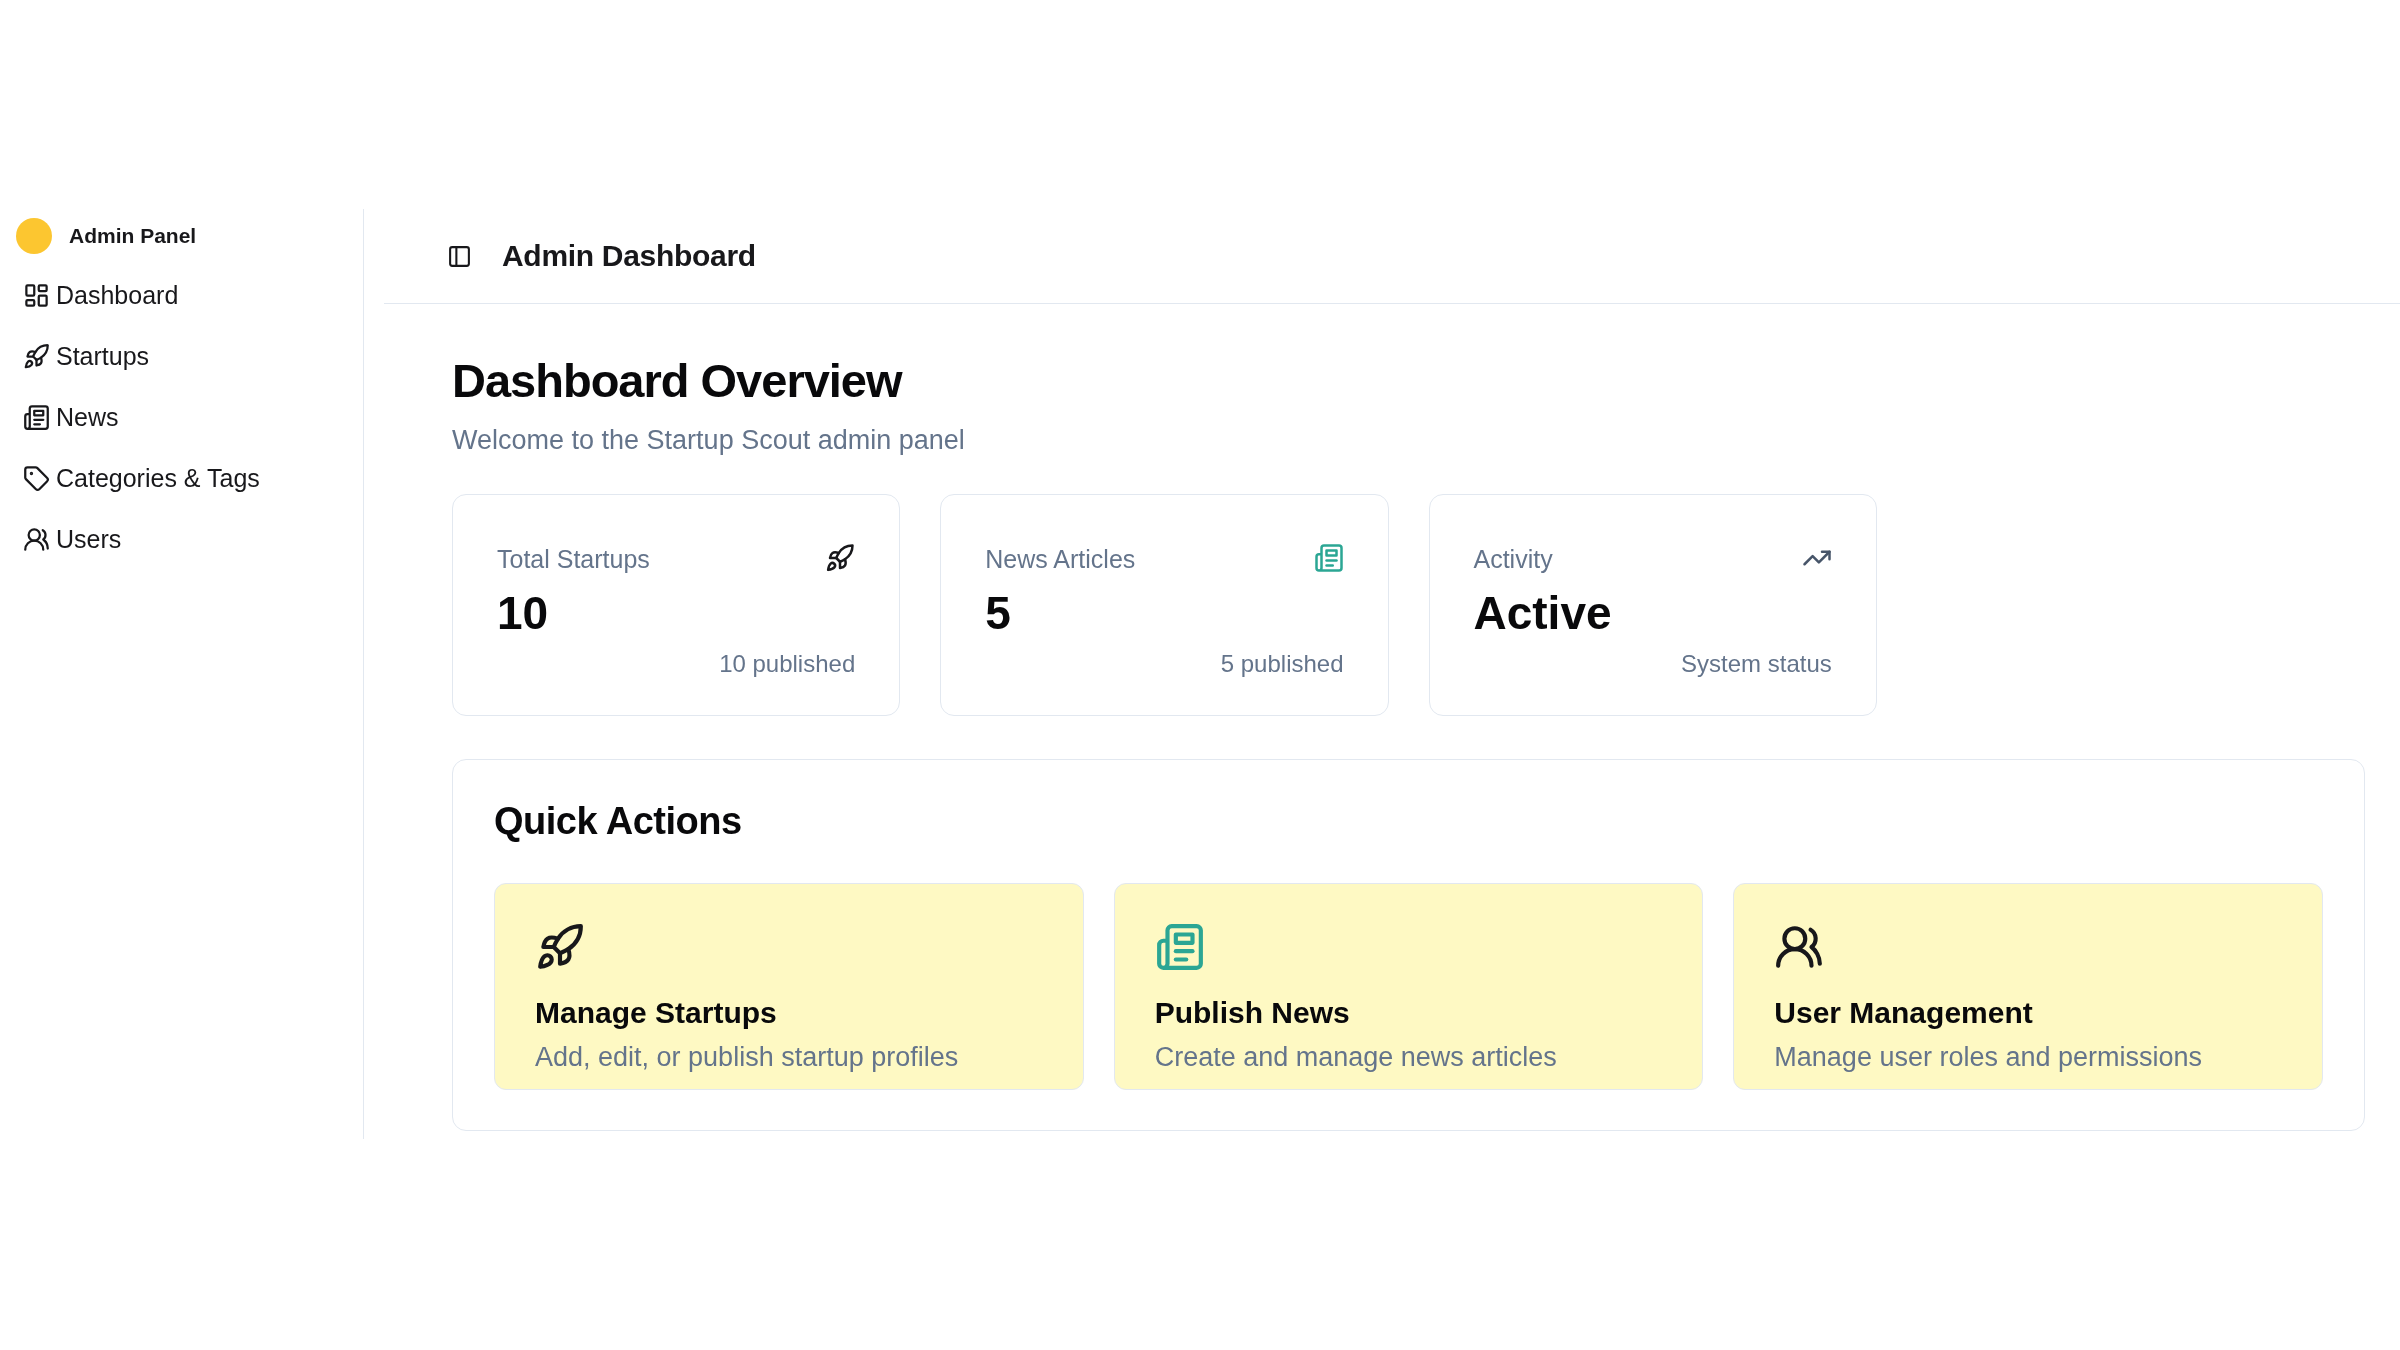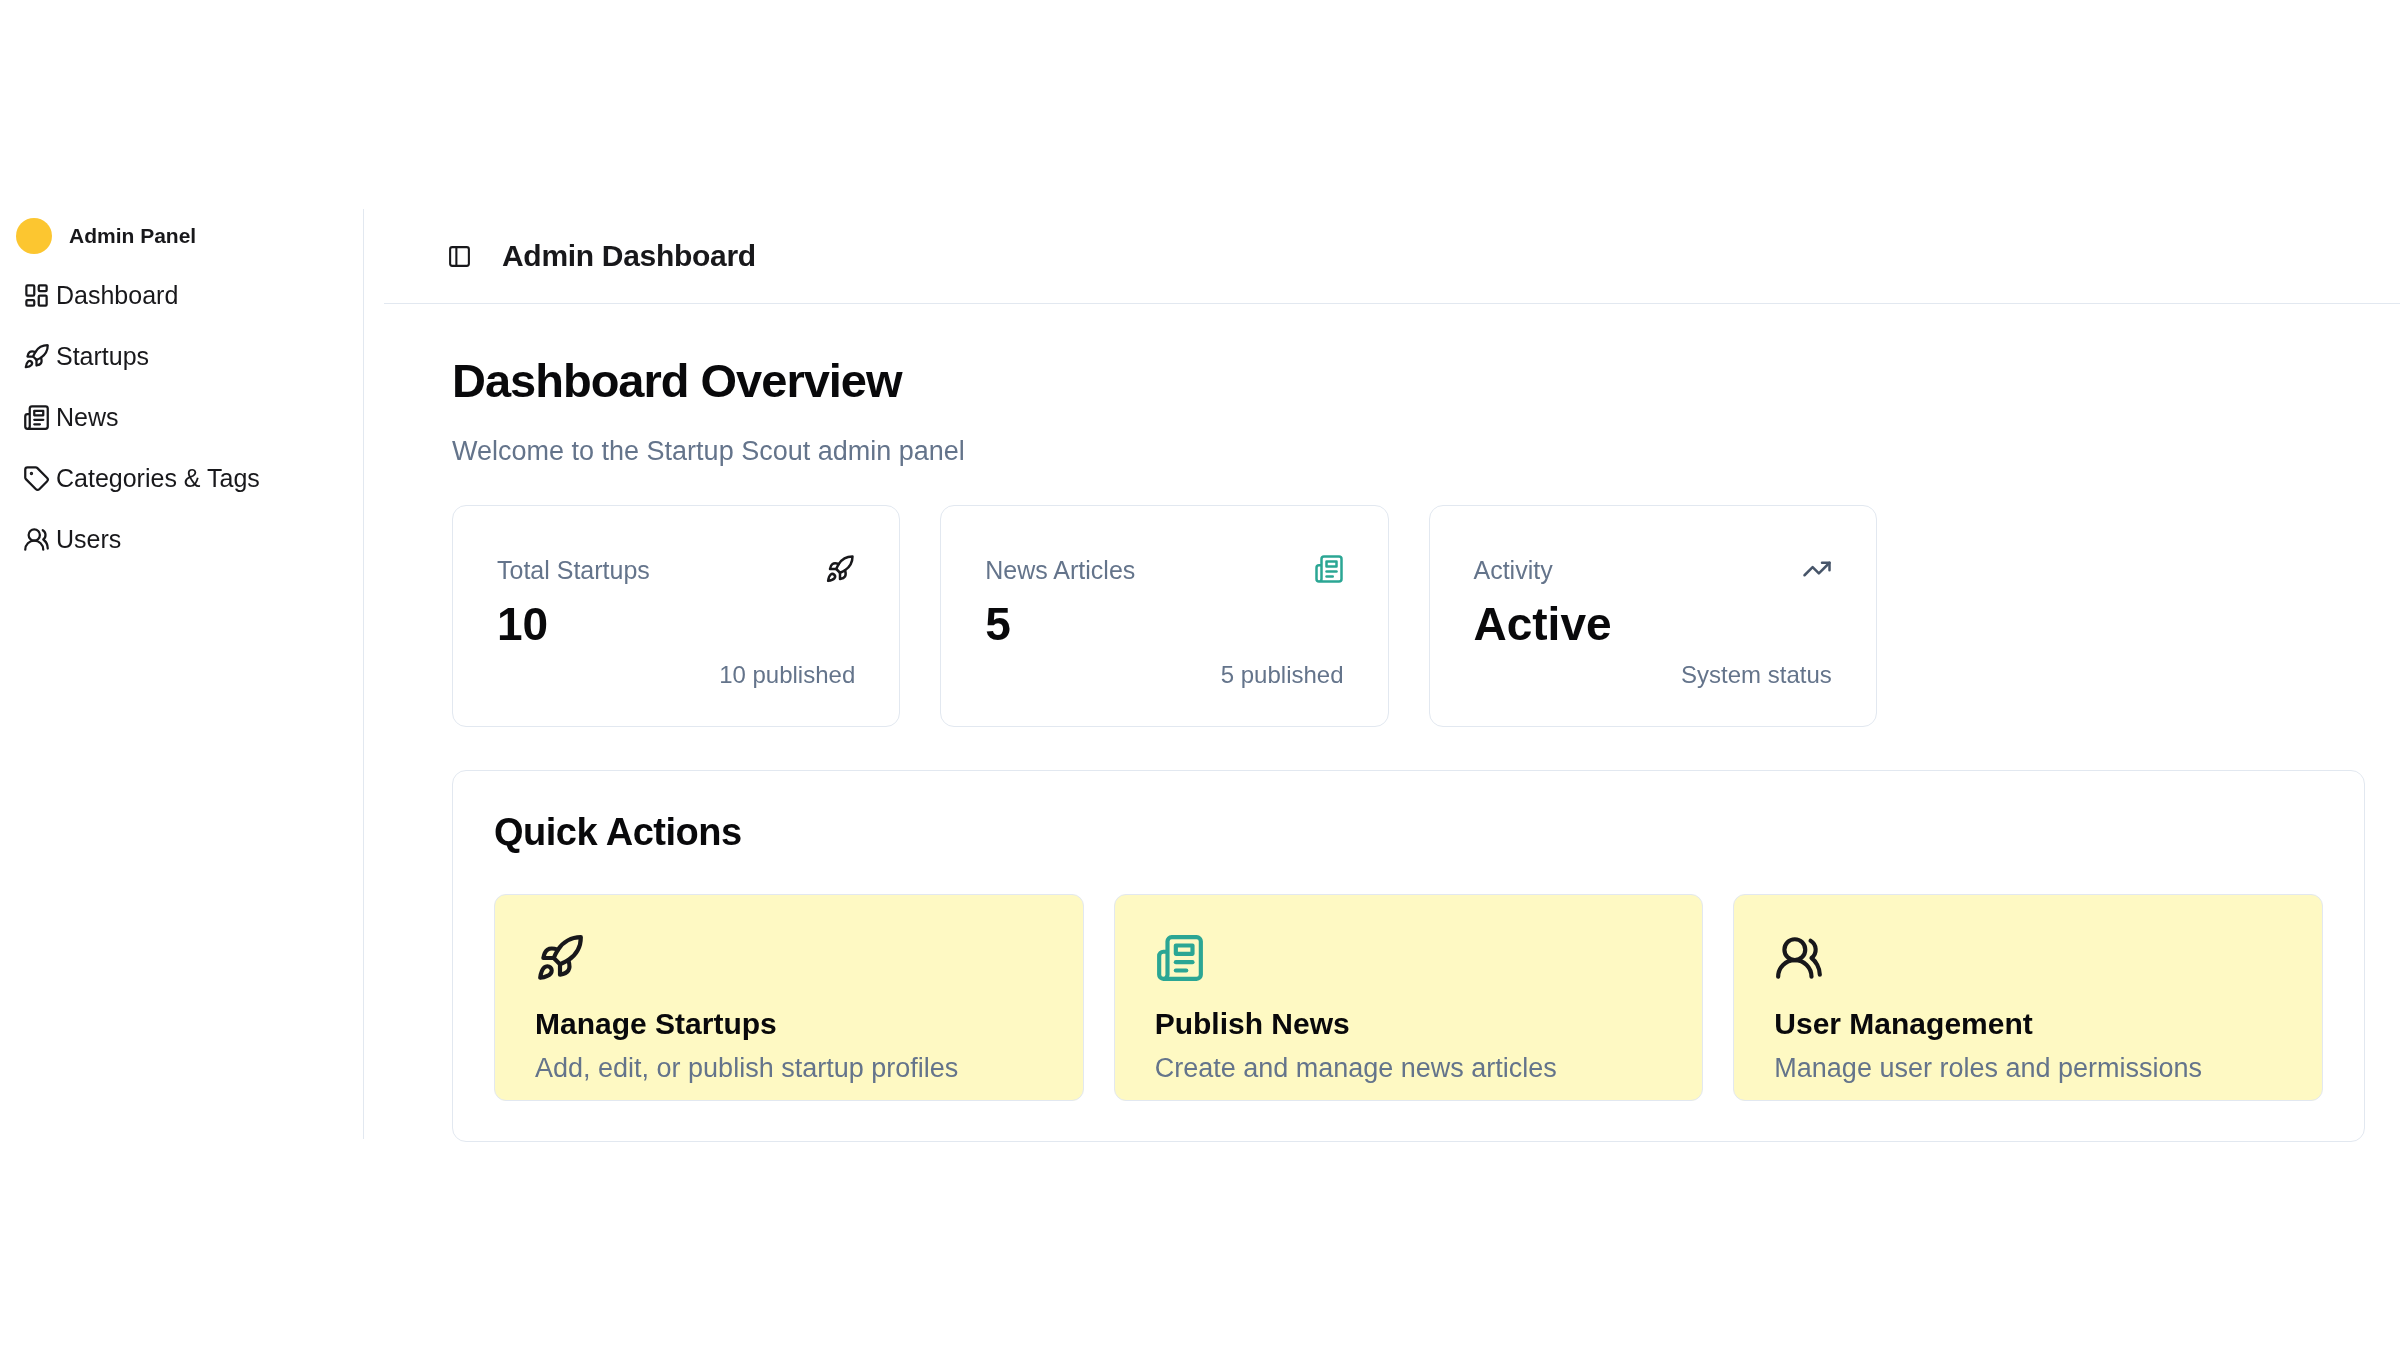--- a/index.html
+++ b/index.html
@@ -43,21 +43,21 @@
   .main{position:absolute;left:384px;top:209px;right:0;height:930px;}
   .topbar{
     height:95px;display:flex;align-items:center;gap:30px;
     padding-left:63px;border-bottom:1px solid var(--border);
   }
   .topbar svg{width:25px;height:25px;cursor:pointer;}
   .topbar-title{font-size:30px;font-weight:700;letter-spacing:-0.3px;}
 
   .content{padding:50px 35px 0 68px;}
   .page-title{font-size:47px;font-weight:700;letter-spacing:-1px;line-height:1.15;margin:0;color:var(--value);}
-  .page-subtitle{font-size:27px;color:var(--muted);margin-top:28px;}
+  .page-subtitle{font-size:27px;color:var(--muted);margin-top:17px;}
 
   
   .stats{display:grid;grid-template-columns:repeat(4,1fr);gap:40px;margin-top:38px;}
   .stat-card{
     background:#fff;border:1px solid var(--border);border-radius:14px;
     height:222px;padding:50px 44px 0 44px;
   }
   .stat-head{display:flex;justify-content:space-between;align-items:flex-start;}
   .stat-label{font-size:25px;color:var(--muted);}
   .stat-head svg{width:30px;height:30px;margin-top:-2px;}

